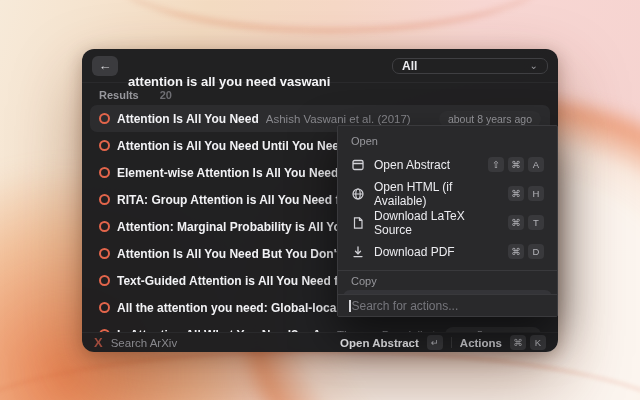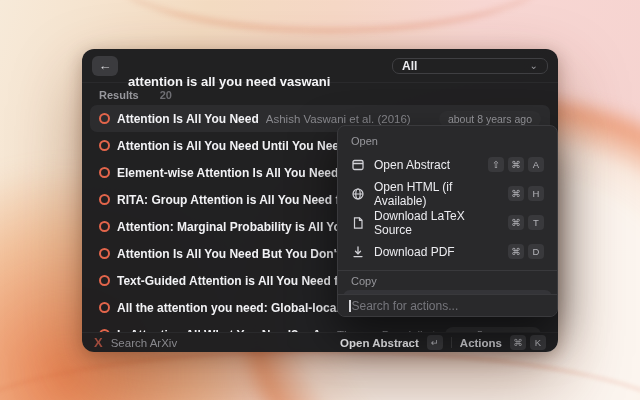--- a/index.html
+++ b/index.html
@@ -57,21 +57,21 @@
   .footer .app { font-size:11.5px; color:#88888d; margin-right:auto; }
   .footer .primary { font-size:11.5px; font-weight:700; color:#f2f2f5; }
   .key { min-width:16px; height:15px; padding:0 3px; background:#39393c; border-radius:4px;
     display:inline-flex; align-items:center; justify-content:center; color:#b4b4b9; font-size:9.5px; line-height:1; }
   .footer .vsep { width:1px; height:11px; background:#3a3a3c; }
   .footer .actions-lbl { font-size:11.5px; font-weight:700; color:#cfcfd3; }
   .keyrow { display:flex; gap:4px; align-items:center; }
 
   
   .menu { position:absolute; left:337px; top:125px; width:221px; height:192px; z-index:10;
-    background:#29292b; border:1px solid #3a3a3d; border-radius:8px; overflow:hidden;
+    background:#29292b; border:1px solid #3a3a3d; border-radius:2px; overflow:hidden;
     box-shadow:0 18px 45px rgba(0,0,0,.55); color:#ececf0; }
   .menu-list { padding:5px 5px 0; }
   .sec-label { font-size:11px; color:#98989d; padding:4px 8px 3px; }
   .mi { height:29px; display:flex; align-items:center; gap:9px; padding:0 8px; border-radius:7px;
     font-size:12px; font-weight:500; color:#ececf0; }
   .mi.selected { background:#343438; }
   .mi svg { flex:none; }
   .mi .keys { margin-left:auto; display:flex; gap:4px; }
   .menu-div { height:1px; background:#39393c; margin:4px -5px 0; }
   .menu-search { position:absolute; left:0; right:0; bottom:0; height:22px; background:#29292b;
@@ -104,21 +104,21 @@
 
   <div class="results-bar">
     <span class="lbl">Results</span>
     <span class="cnt">20</span>
   </div>
 
   <div class="list">
     <div class="row selected">
       <span class="dot"></span>
       <span class="title">Attention Is All You Need</span>
-      <span class="author">Ashish Vaswani et al. (2016)</span>
+      <span class="author">Ashish Vaswani et al. (2017)</span>
       <span class="badge">about 8 years ago</span>
     </div>
     <div class="row">
       <span class="dot"></span>
       <span class="title">Attention is All You Need Until You Need Retention</span>
       <span class="author">M. M</span>
 
     </div>
     <div class="row">
       <span class="dot"></span>

